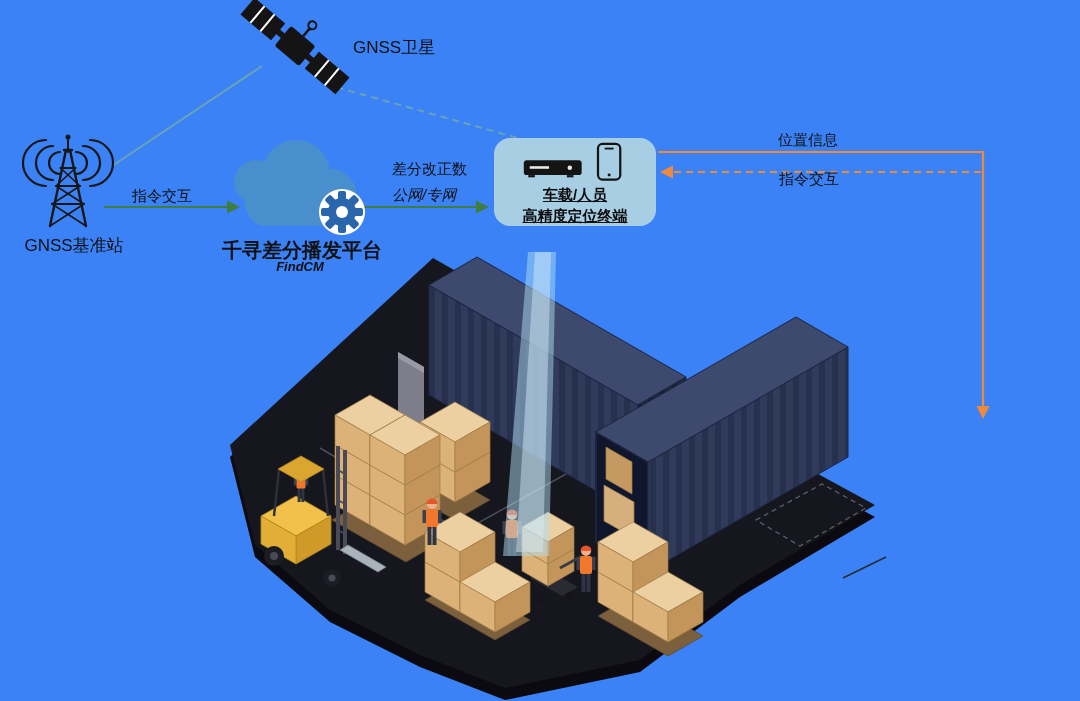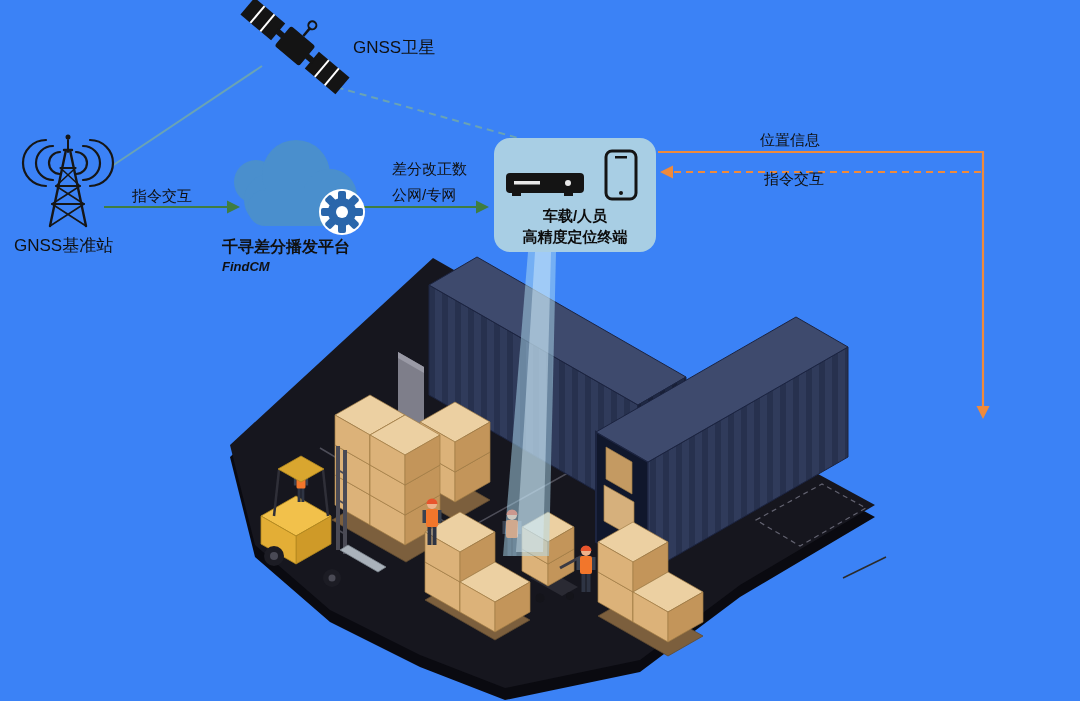--- a/index.html
+++ b/index.html
@@ -1,21 +1,21 @@
 <!DOCTYPE html>
 <html><head>
 <meta charset="utf-8">
 <style>
   html,body{margin:0;padding:0;background:#fff;}
   .stage{position:relative;width:1080px;height:701px;background:#3b82f6;overflow:hidden;
          font-family:"Liberation Sans",sans-serif;color:#111;}
   .stage svg.scene{position:absolute;left:0;top:0;}
   .lbl{position:absolute;font-size:15px;color:#101010;white-space:nowrap;}
   .lbl.big{font-size:17px;}
-  .lbl.center{text-align:left;}
+  .lbl.center{text-align:center;}
   .lbl.bold{font-weight:700;}
   .panel{position:absolute;background:#a8cee4;border-radius:16px;
          display:flex;flex-direction:column;align-items:center;justify-content:center;}
   .panel .pline{font-weight:700;font-size:15px;line-height:1.4;color:#0c0c0c;}
   .panel.finds .pline{font-size:16px;}
 </style>
 </head>
 <body>
 
 <div class="stage">
@@ -214,30 +214,30 @@
 
     <line x1="886" y1="557" x2="843" y2="578" stroke="#2b2b2b" stroke-width="1.5"></line>
   </svg>
 
   <div class="lbl big" style="left:353px;top:36px;">GNSS卫星</div>
 
   <div class="lbl big center" style="left:14px;top:234px;width:120px;">GNSS基准站</div>
 
   <div class="lbl" style="left:132px;top:187px;">指令交互</div>
 
-  <div class="lbl bold center" style="left:222px;top:237px;width:156px;font-size:16px;">千寻差分播发平台</div>
+  <div class="lbl bold center" style="left:222px;top:237px;width:156px;font-size:20px;">千寻差分播发平台</div>
   <div class="lbl bold center" style="left:222px;top:259px;width:156px;font-size:13px;font-style:italic;">FindCM</div>
 
   <div class="lbl" style="left:392px;top:160px;">差分改正数</div>
-  <div class="lbl" style="left:392px;top:186px;">公网/专网</div>
+  <div class="lbl" style="left:392px;top:186px;font-style:italic;">公网/专网</div>
 
   <div class="lbl center" style="left:760px;top:131px;width:96px;">位置信息</div>
   <div class="lbl center" style="left:764px;top:170px;width:90px;">指令交互</div>
 
-  <div class="panel" style="left:494px;top:138px;width:162px;height:114px;">
+  <div class="panel" style="left:494px;top:138px;width:162px;height:88px;text-decoration:underline;">
     <svg width="150" height="62" viewBox="0 0 150 62">
       <g>
         <rect x="6" y="30" width="78" height="20" rx="4" fill="#141414"></rect>
         <rect x="14" y="38" width="26" height="3.5" fill="#ffffff" opacity="0.9"></rect>
         <circle cx="68" cy="40" r="3" fill="#ffffff" opacity="0.9"></circle>
         <rect x="12" y="50" width="9" height="3" fill="#141414"></rect>
         <rect x="64" y="50" width="9" height="3" fill="#141414"></rect>
       </g>
       <g>
         <rect x="106" y="8" width="30" height="48" rx="6" fill="none" stroke="#141414" stroke-width="3"></rect>

